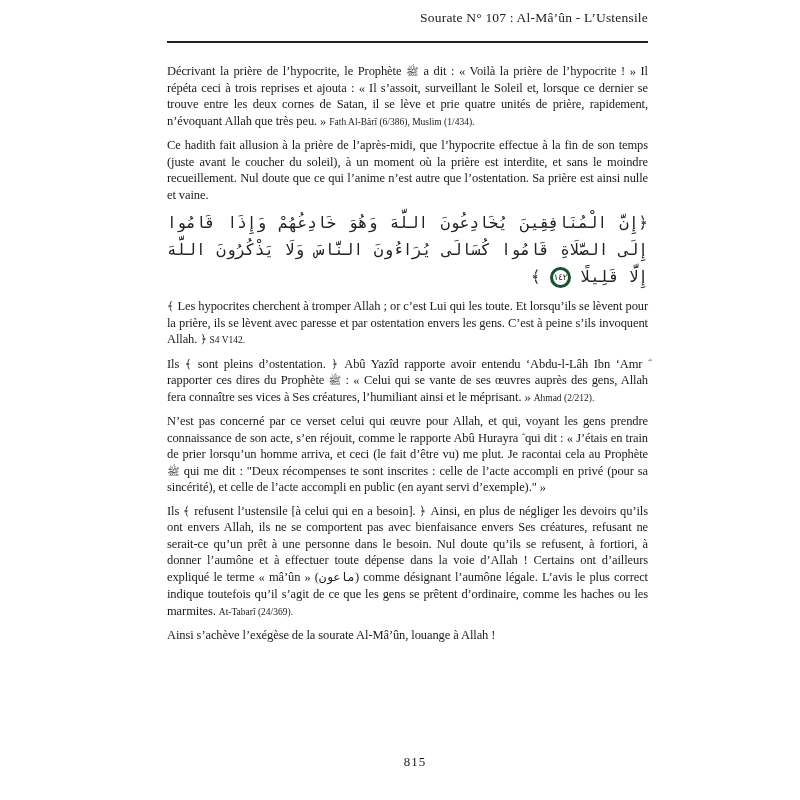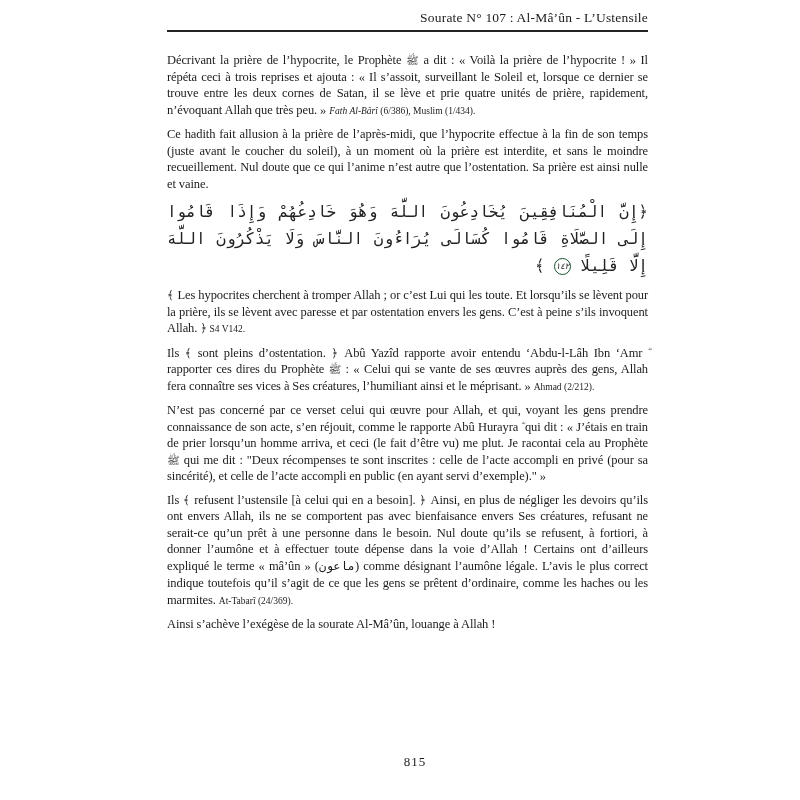--- a/index.html
+++ b/index.html
@@ -3,43 +3,42 @@
 <meta charset="utf-8">
 <style>
   html,body{margin:0;padding:0;background:#ffffff;}
   .page{
     position:relative;width:800px;height:800px;background:#ffffff;overflow:hidden;
     font-family:"Liberation Serif","DejaVu Serif",serif;color:#1b1b1b;
   }
   .content{position:absolute;left:167px;top:10px;width:481px;}
   .header{
     text-align:right;font-size:13.5px;letter-spacing:.2px;
-    padding-bottom:4px;border-bottom:2px solid #222;margin-bottom:20px;
+    padding-bottom:15px;border-bottom:2px solid #222;margin-bottom:20px;
   }
   p.para{
     font-size:12.5px;line-height:16.5px;letter-spacing:-0.1px;
     text-align:justify;margin:7px 0;
   }
   .arabic{
     direction:rtl;unicode-bidi:isolate;
     font-family:"DejaVu Sans",sans-serif;
     font-size:16px;line-height:25px;text-align:justify;
     margin:6px 0 7px 0;color:#222;
   }
   .arword{font-family:Liberation Mono, monospace;font-size:12px;}
   .arabic .arword{font-size:16px;}
   .hon{font-family:"DejaVu Sans",sans-serif;font-size:10.5px;letter-spacing:-0.5px;}
   .ref{font-size:9.5px;letter-spacing:0;}
-  .refi{font-style:italic;}
+  .refi{}
   .qb{font-family:"DejaVu Sans",sans-serif;font-size:11.5px;}
   .aya{
-    display:inline-block;width:15px;height:15px;border:1px solid #14532d;border-radius:50%;
+    display:inline-block;width:15px;height:15px;border:3px solid #14532d;border-radius:50%;
     font-size:8.5px;line-height:15px;text-align:center;vertical-align:middle;
     font-family:"DejaVu Sans",sans-serif;
-    font-style:italic;
   }
   .pagenum{
     position:absolute;left:0;top:754px;width:830px;text-align:center;
     font-size:13px;letter-spacing:1px;
   }
 </style>
 </head>
 <body>
 
 <div class="page">

